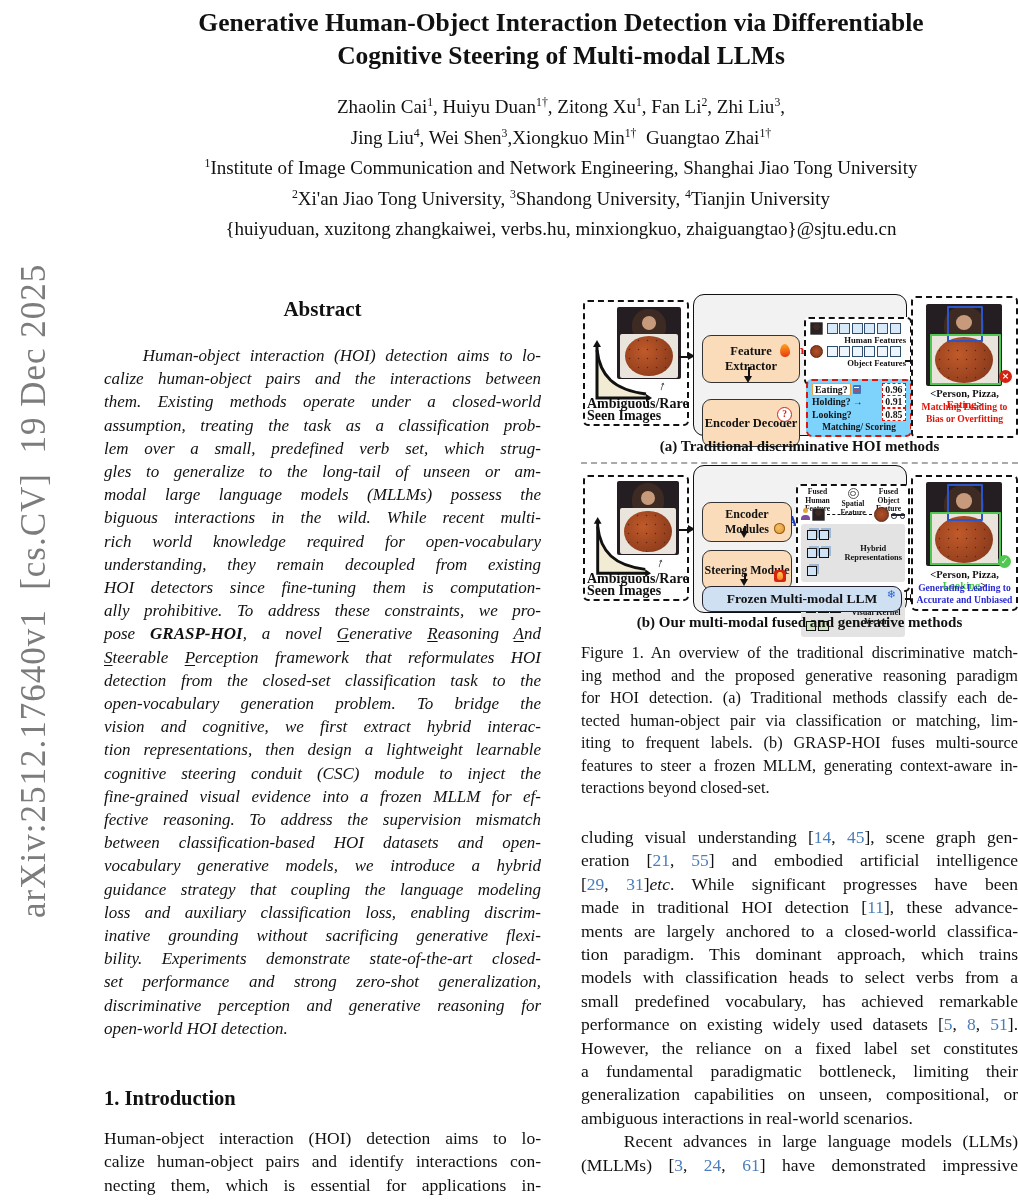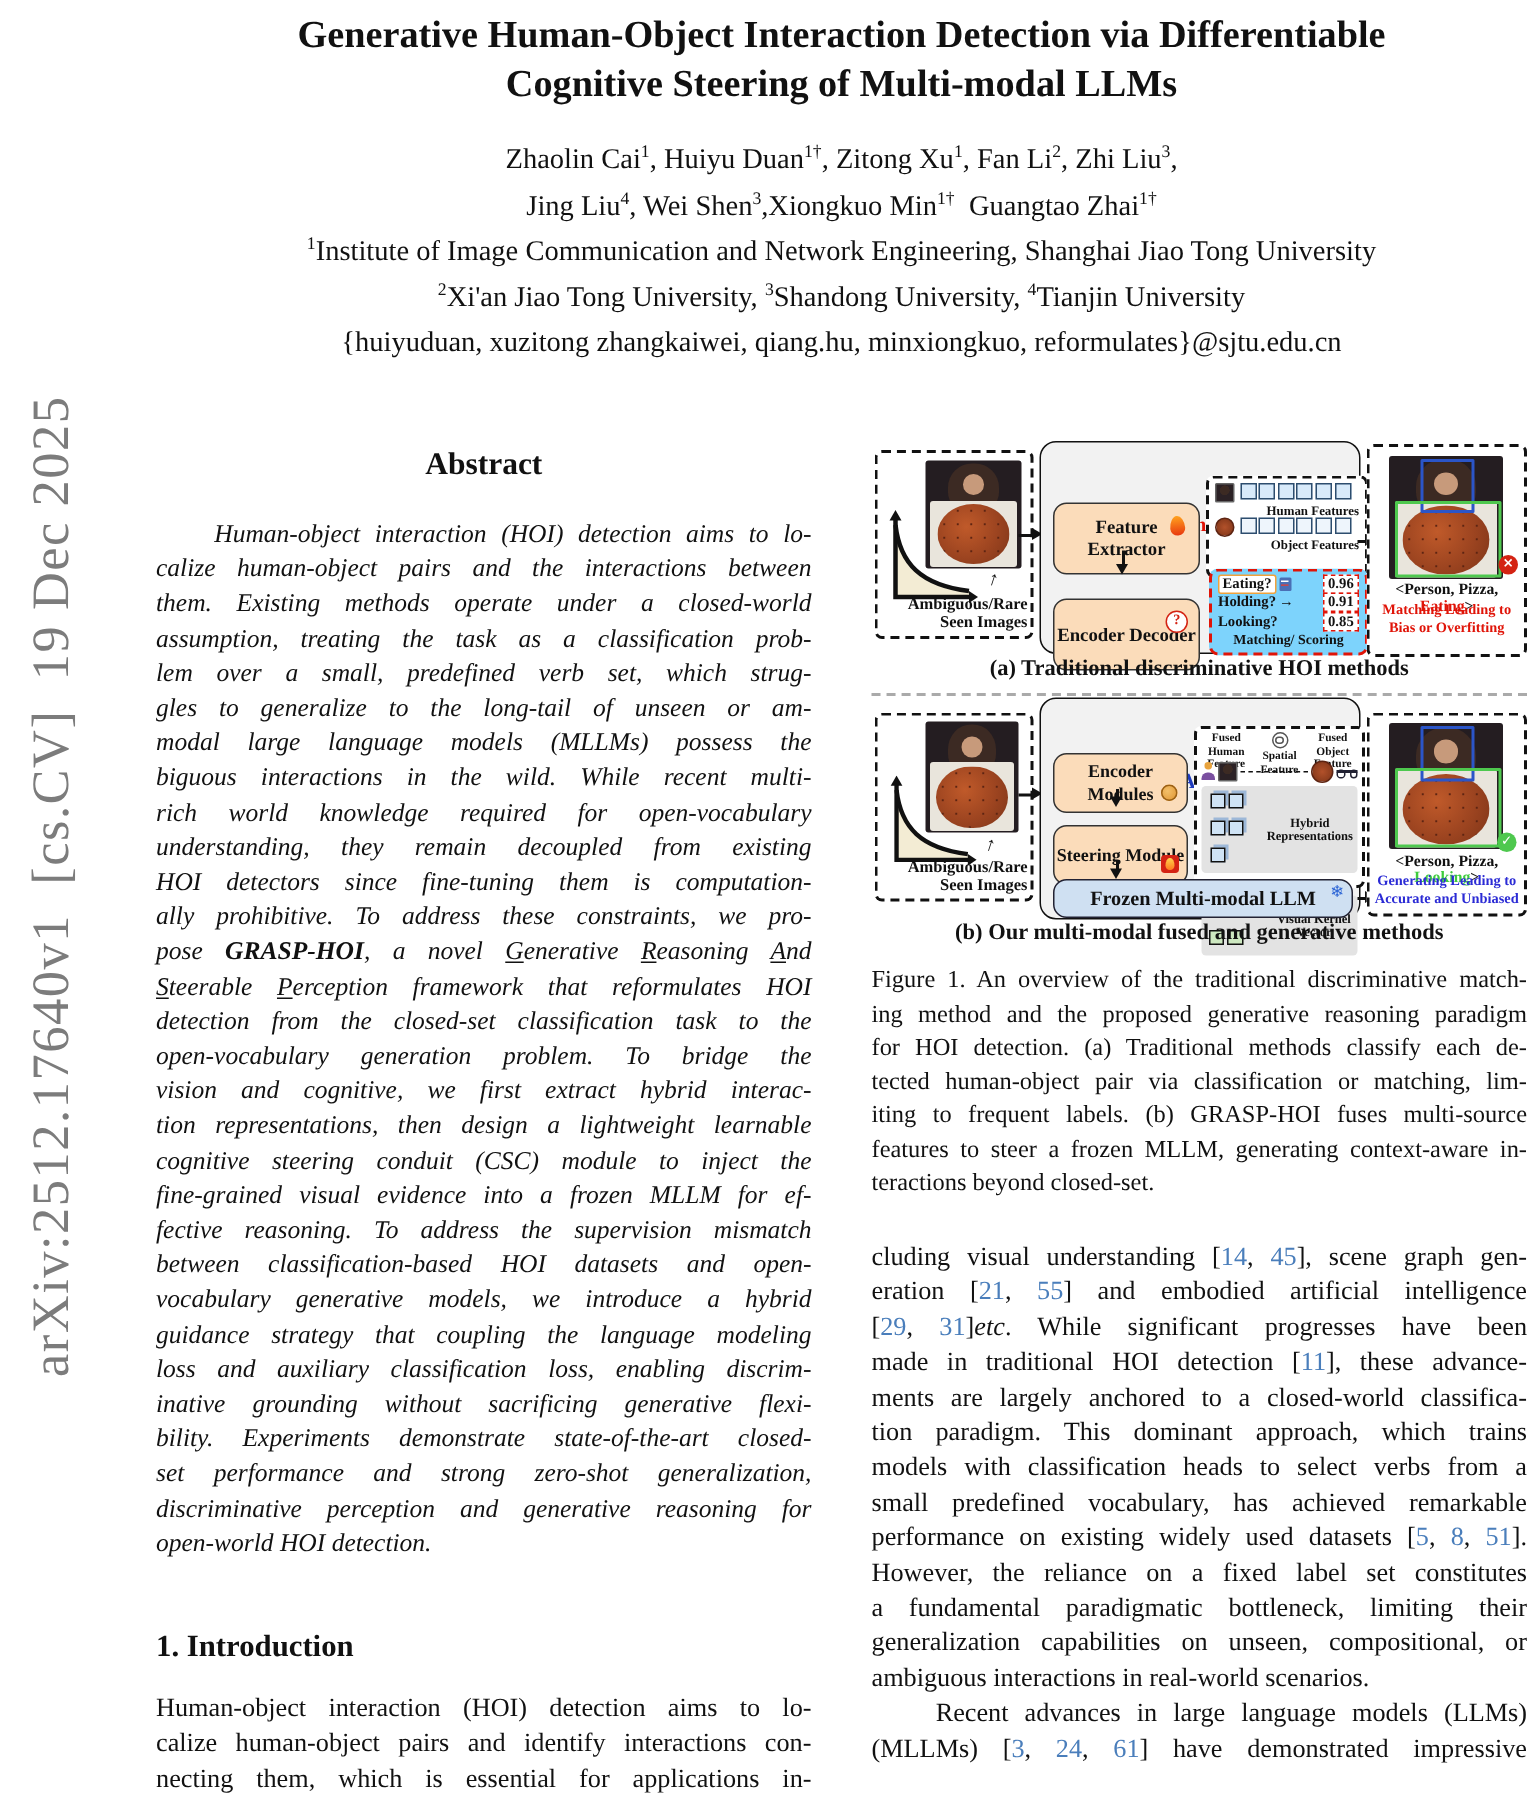--- a/index.html
+++ b/index.html
@@ -68,22 +68,22 @@
   .photo .pbox{position:absolute;bottom:1%;left:5%;width:90%;height:62%;background:#e9e5dc;border-radius:2px;}
   .photo .pizza{position:absolute;bottom:4%;left:12%;width:76%;height:56%;border-radius:50%;
      background:radial-gradient(circle at 40% 38%,#c05a2a 0%,#9c4420 55%,#7c3418 100%);
      background-image:radial-gradient(#5d2412 14%,transparent 16%),
        radial-gradient(circle at 40% 38%,#c05a2a 0%,#9c4420 55%,#7c3418 100%);
      background-size:9px 9px,100% 100%;}
   .bb{position:absolute;border-radius:1px;}
   .bbh{border:2px solid #2b55c8;top:2%;left:28%;width:42%;height:40%;}
   .bbo{border:2px solid #4ec84e;bottom:1%;left:5%;width:89%;height:58%;}
   .uparrow{position:absolute;font-weight:bold;font-size:13px;transform:rotate(18deg);}
-  .srclabel{position:absolute;left:2px;right:2px;bottom:3px;text-align:right;
-            font-weight:bold;font-size:11px;line-height:11.5px;}
+  .srclabel{position:absolute;left:2px;right:2px;bottom:3px;text-align:left;
+            font-weight:bold;font-size:14px;line-height:11.5px;}
 
   
   .curve{position:absolute;}
   .feat-panel{border-width:2px;padding:3px 4px;}
   .frow{display:flex;align-items:center;gap:2px;height:13px;}
   .thumb-h{width:11px;height:11px;background:#2b2125;border:1px solid #666;border-radius:1px;flex:none;
            background-image:radial-gradient(circle at 50% 35%,#3c2a23 35%,transparent 37%);}
   .thumb-p{width:11px;height:11px;border-radius:50%;flex:none;
            background:radial-gradient(#b2512a,#7c3418);border:1px solid #5d2412;}
   .sq{display:inline-block;width:9px;height:9px;border:1.4px solid #2d4d6e;background:#d8eafa;margin-left:1.6px;}
@@ -157,21 +157,21 @@
   <div id="title">
     <div>Generative Human-Object Interaction Detection via Differentiable</div>
     <div>Cognitive Steering of Multi-modal LLMs</div>
   </div>
 
   <div id="authors">
     <div>Zhaolin Cai<sup>1</sup>, Huiyu Duan<sup>1†</sup>, Zitong Xu<sup>1</sup>, Fan Li<sup>2</sup>, Zhi Liu<sup>3</sup>,</div>
     <div>Jing Liu<sup>4</sup>, Wei Shen<sup>3</sup>,Xiongkuo Min<sup>1†</sup>&nbsp; Guangtao Zhai<sup>1†</sup></div>
     <div><sup>1</sup>Institute of Image Communication and Network Engineering, Shanghai Jiao Tong University</div>
     <div><sup>2</sup>Xi'an Jiao Tong University, <sup>3</sup>Shandong University, <sup>4</sup>Tianjin University</div>
-    <div>{huiyuduan, xuzitong zhangkaiwei, qiang.hu, minxiongkuo, reformulates}@sjtu.edu.cn</div>
+    <div>{huiyuduan, xuzitong zhangkaiwei, verbs.hu, minxiongkuo, zhaiguangtao}@sjtu.edu.cn</div>
   </div>
 
   <div id="abstract-head">Abstract</div>
   <div id="abstract-body">
       <div class="tline">&nbsp;&nbsp;&nbsp;&nbsp;Human-object interaction (HOI) detection aims to lo-</div>
       <div class="tline">calize human-object pairs and the interactions between</div>
       <div class="tline">them. Existing methods operate under a closed-world</div>
       <div class="tline">assumption, treating the task as a classification prob-</div>
       <div class="tline">lem over a small, predefined verb set, which strug-</div>
       <div class="tline">gles to generalize to the long-tail of unseen or am-</div>

